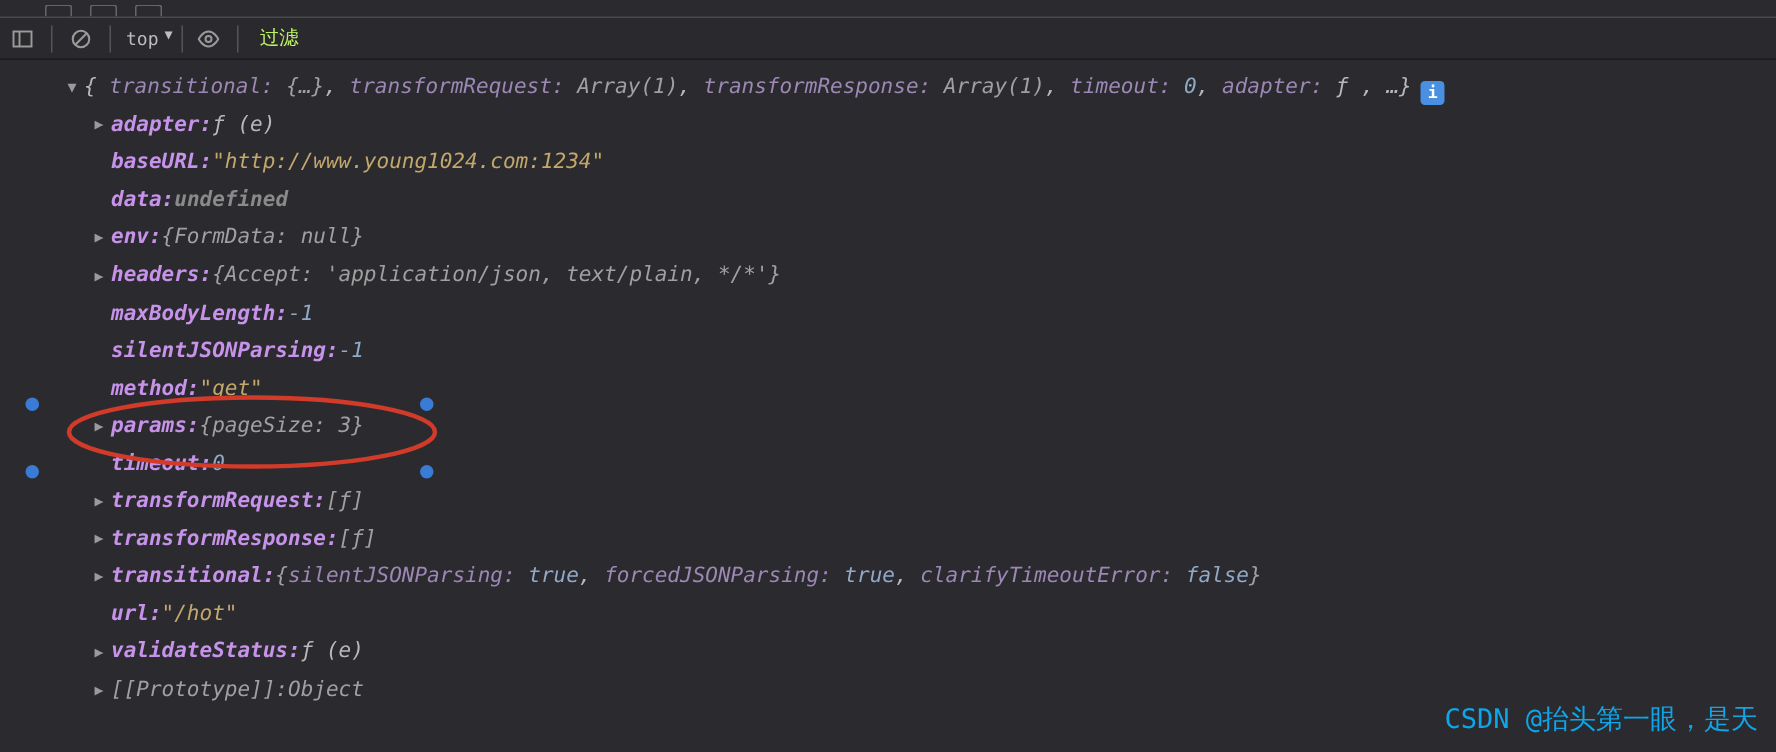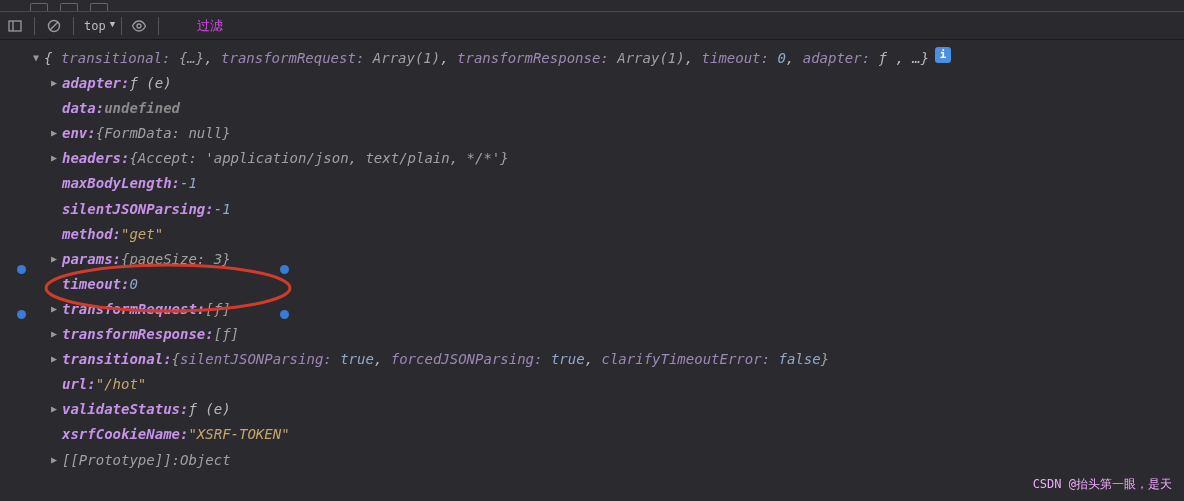--- a/index.html
+++ b/index.html
@@ -12,38 +12,38 @@
 }
 .toolbar {
   display:flex; align-items:center; height:28px;
   background:#2a2a2e; border-bottom:1px solid #1a1a1c;
   padding:0 4px; gap:6px; font-style:normal;
 }
 .tb-icon { width:22px; height:22px; display:flex; align-items:center; justify-content:center; color:#9a9a9a; cursor:pointer; }
 .tb-sep { width:1px; height:18px; background:#555; margin:0 2px; }
 .tb-ctx { color:#bdbdbd; font-size:12px; display:flex; align-items:flex-start; gap:4px; padding:0 6px 0 2px; border-right:1px solid #555; height:18px; font-style:normal;}
 .tb-eye { color:#9a9a9a; }
-.tb-filter { color:#d946ef; font-size:13px; padding-left:6px; font-style:normal;margin-left:24px;}
+.tb-filter { color:#bef264; font-size:13px; padding-left:6px; font-style:normal;}
 .console { padding:6px 0 10px 0; position:relative; }
-.row { display:flex; align-items:flex-start; padding:1px 0 1px 30px; white-space:nowrap; }
+.row { display:flex; align-items:flex-end; padding:1px 0 1px 30px; white-space:nowrap;margin-left:12px; }
 .arrow { width:12px; display:inline-flex; justify-content:center; color:#9a9a9a; margin-right:2px; font-style:normal; font-size:10px; line-height:22px;}
 .arrow.down::before{content:"▼";}
 .arrow.right::before{content:"▶";}
 .indent1{padding-left:48px;}
 .key{color:#c792ea; font-weight:600;}
 .key-dark{color:#9c87b5;}
 .punc{color:#b8b8b8;}
 .str{color:#c3a76b;}
 .num{color:#8fa9c7;}
 .bool{color:#8fa9c7;font-style:italic;}
 .undef{color:#8a8a8a;font-weight:bold;}
 .fn{color:#b8b8b8;}
 .obj-prev{color:#a0a0a0;}
 .info-badge{display:inline-flex;width:16px;height:16px;background:#4a90e2;color:#fff;border-radius:3px;align-items:center;justify-content:center;font-size:11px;font-style:normal;font-weight:bold;margin-left:6px;}
-.watermark{position:absolute;bottom:6px;right:12px;color:#f0abfc;font-size:12px;font-style:normal;}
+.watermark{position:absolute;bottom:6px;right:12px;color:#0ea5e9;font-size:18px;font-style:normal;}
 .blue-dot{width:9px;height:9px;border-radius:50%;background:#3a7bd5;position:absolute;z-index:3;}
 .red-circle{position:absolute;left:40px;top:218px;width:260px;height:60px;z-index:2;pointer-events:none;}
 .top-bar-cut{height:12px;background:#2b2b2f;border-bottom:1px solid #4a4a4a;display:flex;align-items:flex-end;padding-left:30px;gap:12px;}
 .top-bar-cut .stub{width:18px;height:8px;border:1px solid #666;border-bottom:none;border-radius:2px 2px 0 0;}
 </style>
 </head>
 <body>
 
 <div class="top-bar-cut">
   <div class="stub"></div>
@@ -95,20 +95,25 @@
     </span>
     <span class="info-badge">i</span>
   </div>
 
   <div class="row indent1">
       <span class="arrow right"></span>
       <span class="key">adapter:</span> 
       <span class="fn">ƒ (e)</span>
     </div>
 
+  <div class="row indent1">
+      <span class="arrow" style="visibility:hidden"></span>
+      <span class="key">baseURL:</span> 
+      <span class="str">"http://www.young1024.com:1234"</span>
+    </div>
 
   <div class="row indent1">
       <span class="arrow" style="visibility:hidden"></span>
       <span class="key">data:</span> 
       <span class="undef">undefined</span>
     </div>
 
   <div class="row indent1">
       <span class="arrow right"></span>
       <span class="key">env:</span> 
@@ -174,25 +179,20 @@
       <span class="key">url:</span> 
       <span class="str">"/hot"</span>
     </div>
 
   <div class="row indent1">
       <span class="arrow right"></span>
       <span class="key">validateStatus:</span> 
       <span class="fn">ƒ (e)</span>
     </div>
 
-  <div class="row indent1">
-      <span class="arrow" style="visibility:hidden"></span>
-      <span class="key">xsrfCookieName:</span> 
-      <span class="str">"XSRF-TOKEN"</span>
-    </div>
 
 
   <div class="row indent1">
       <span class="arrow right"></span>
       <span class="obj-prev">[[Prototype]]:</span> 
       <span class="obj-prev">Object</span>
     </div>
 
   <svg class="red-circle" viewBox="0 0 260 60">
     <ellipse cx="128" cy="30" rx="122" ry="23" fill="none" stroke="#d23a2a" stroke-width="3"></ellipse>

